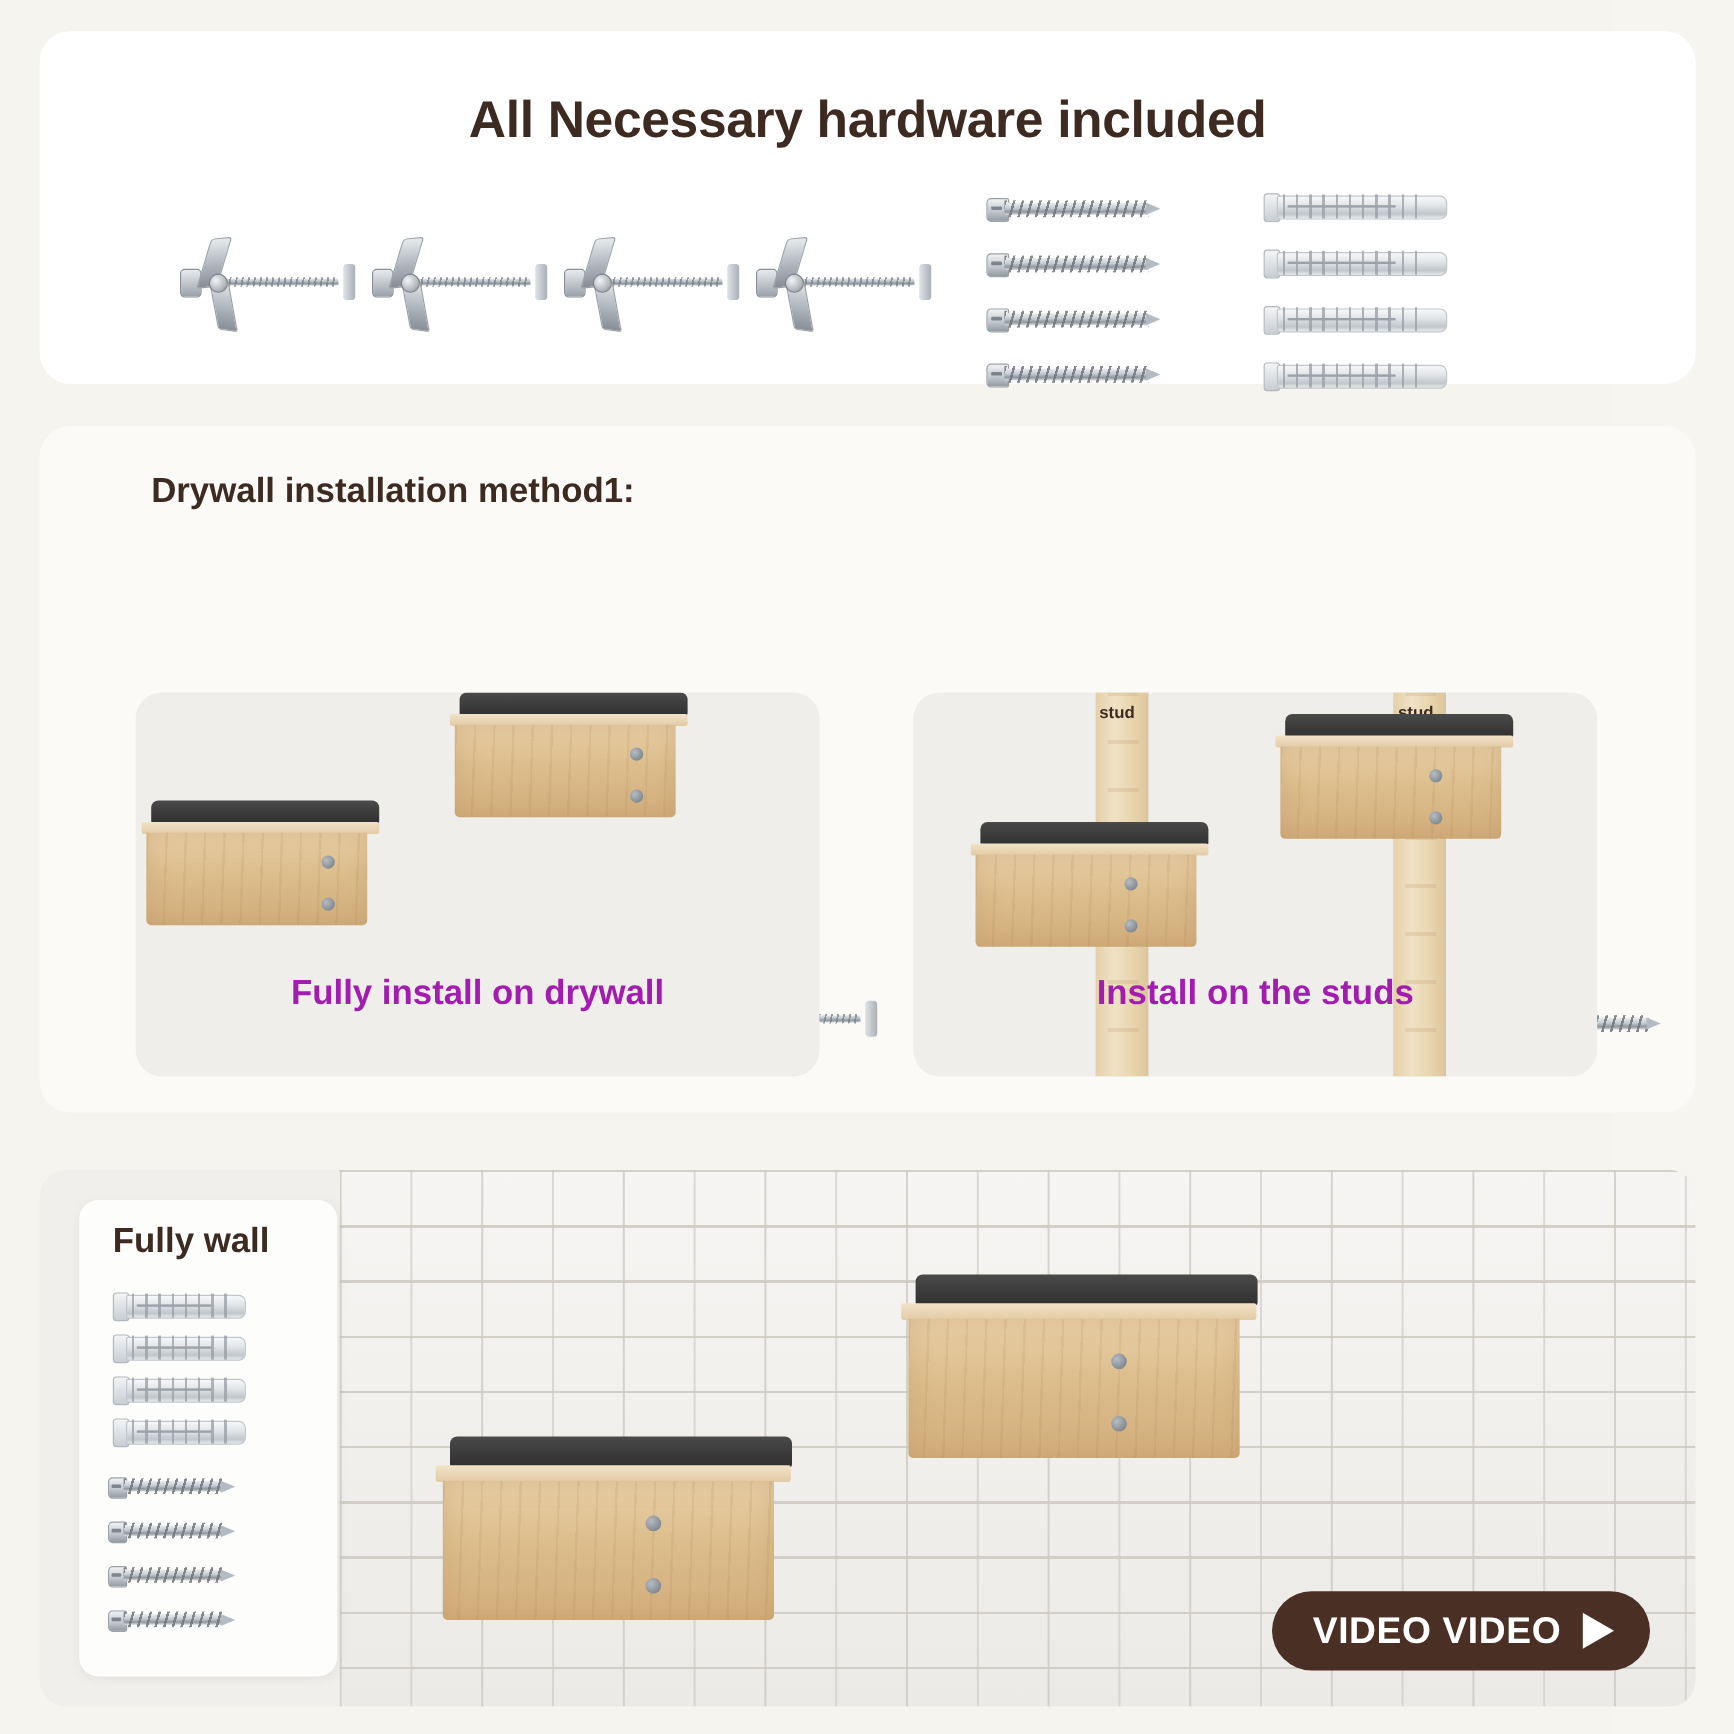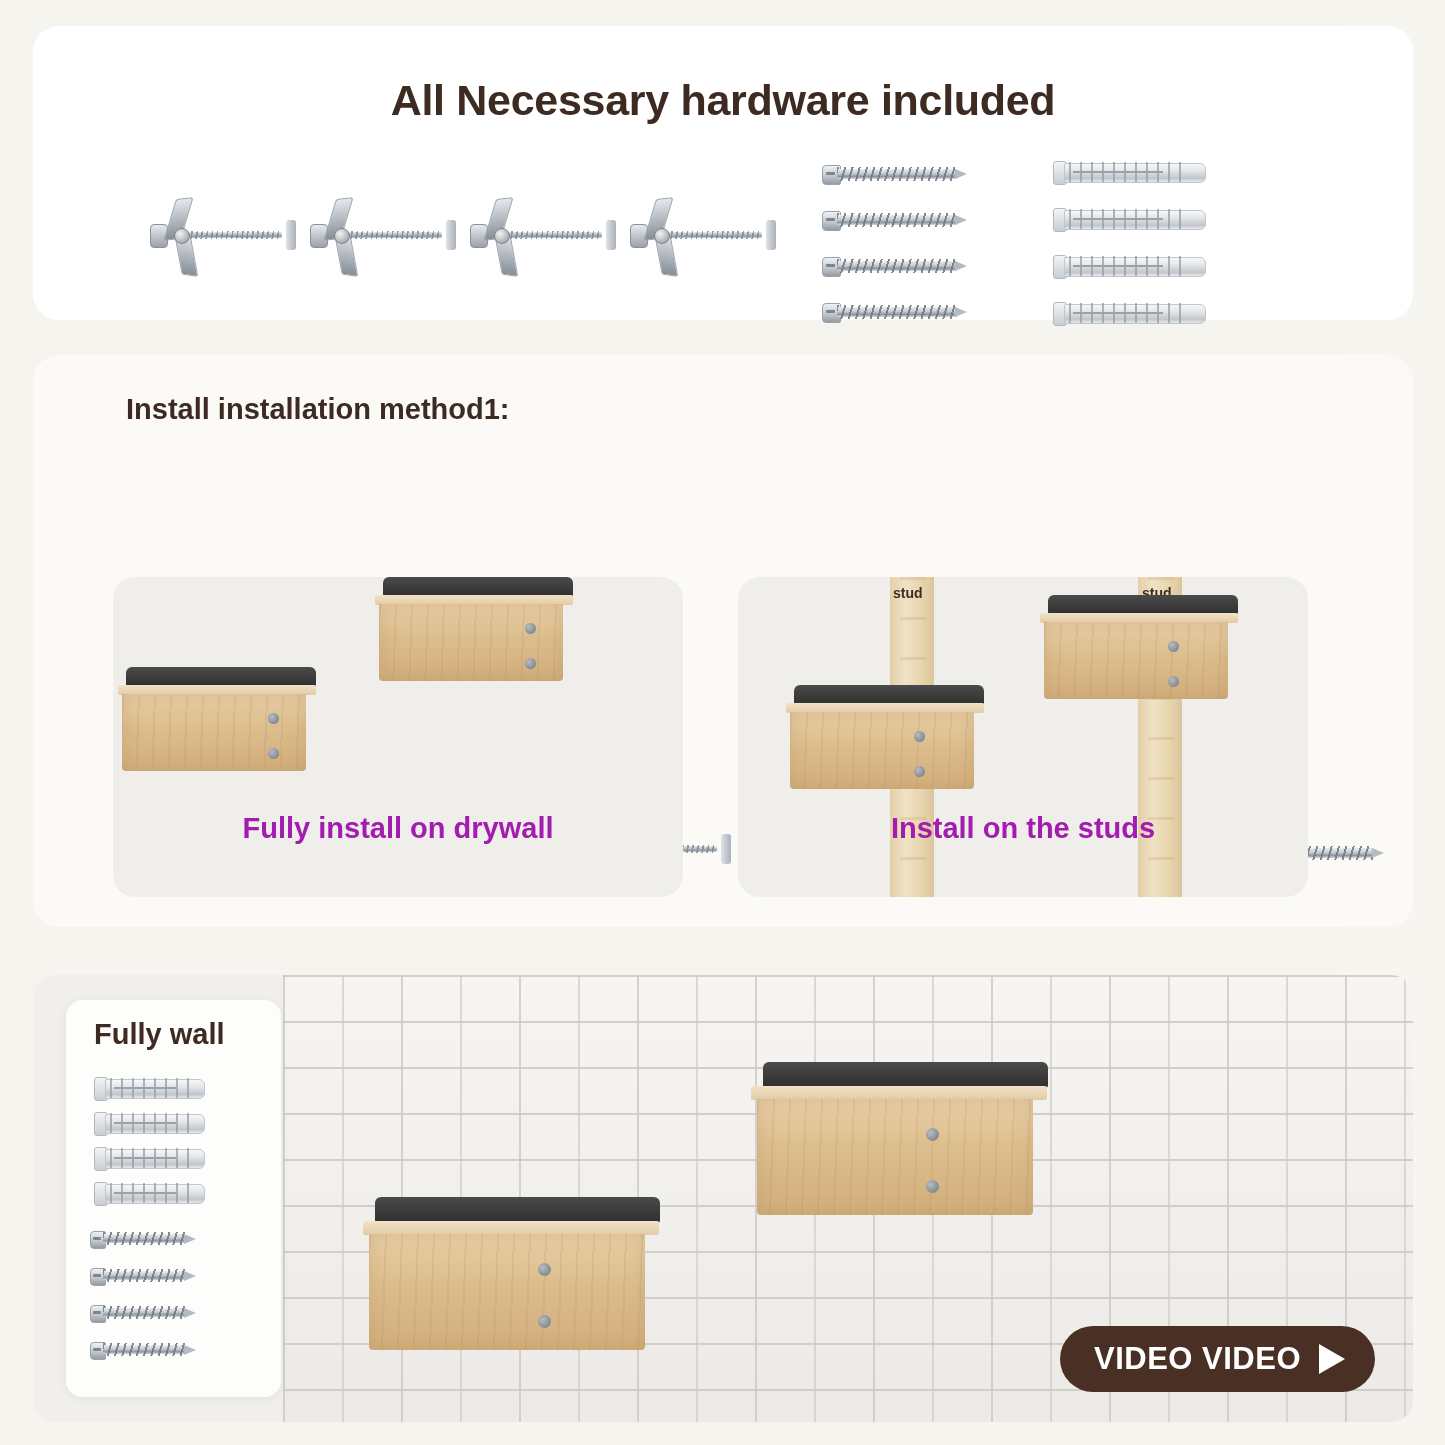--- a/index.html
+++ b/index.html
@@ -459,21 +459,21 @@
     <div class="plug" style="left:1020px; top:274px; width:160px;">
       <div class="p-collar"></div>
       <div class="p-body" style="width:140px;"></div>
       <div class="p-fins" style="width:118px;"></div>
       <div class="p-slit" style="width:90px;"></div>
     </div>
   </div>
 
   <div class="panel panel-2" style="left:33px; top:355px; width:1380px; height:572px;">
 
-    <div class="sec-title" style="left:93px; top:38px;">Install installation method1:</div>
+    <div class="sec-title" style="left:93px; top:38px;">Drywall installation method1:</div>
 
     <div class="toggle" style="left:85px; top:455px;">
       <div class="shaft"></div>
         <div class="thread"></div>
         <div class="head"></div>
       <div class="wingL"></div>
         <div class="wingR"></div>
         <div class="pivot"></div>
         <div class="washer"></div>
     </div>
@@ -548,21 +548,21 @@
         <div class="pad" style="width:190px; left:8px;"></div>
         <div class="top-edge" style="left:0; width:198px;"></div>
         <div class="body" style="left:4px; width:184px; height:77px;"></div>
         <div class="bolt" style="left:150px; top:46px;"></div>
         <div class="bolt" style="left:150px; top:81px;"></div>
       </div>
 
       <div class="caption" style="top:235px;">Fully install on drywall</div>
     </div>
 
-    <div class="illus" style="left:705px; top:222px; width:570px; height:320px;">
+    <div class="illus" style="left:728px; top:222px; width:570px; height:320px;">
       <div class="stud" style="left:152px;"></div>
       <div class="stud" style="left:400px;"></div>
 
       <div class="small-label" style="left:155px; top:8px;">stud</div>
       <div class="small-label" style="left:404px; top:8px;">stud</div>
 
       <div class="shelf" style="left:302px; top:18px; width:200px;">
         <div class="pad" style="width:190px; left:8px;"></div>
         <div class="top-edge" style="left:0; width:198px;"></div>
         <div class="body" style="left:4px; width:184px; height:77px;"></div>

